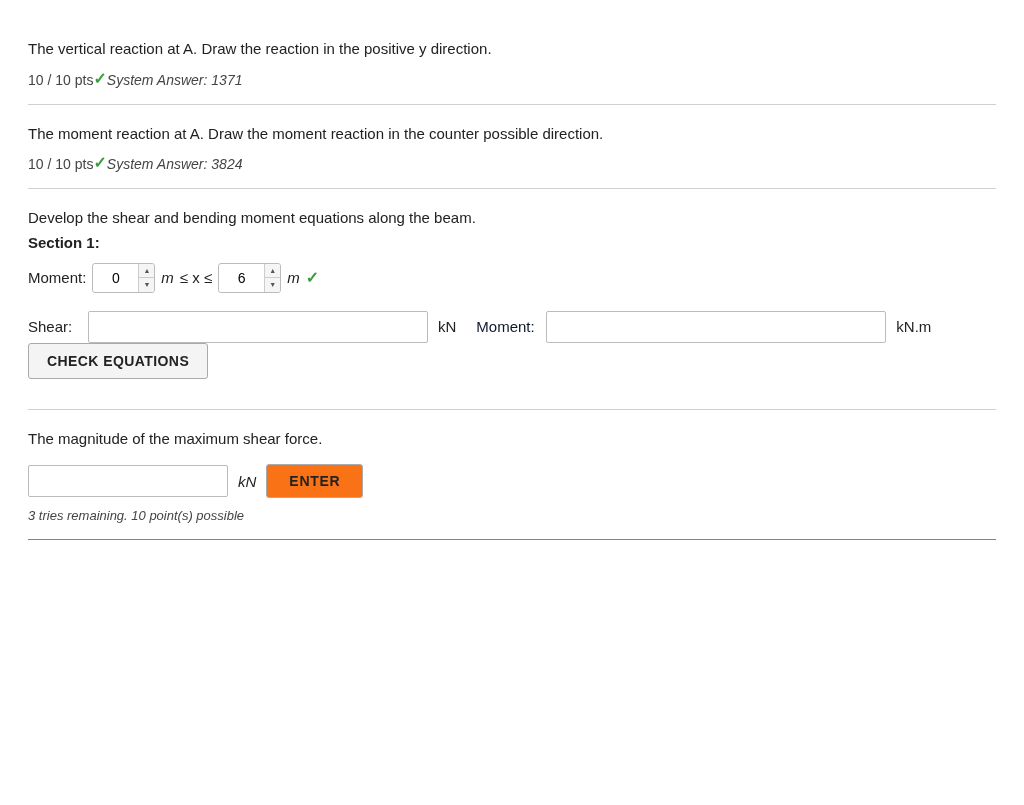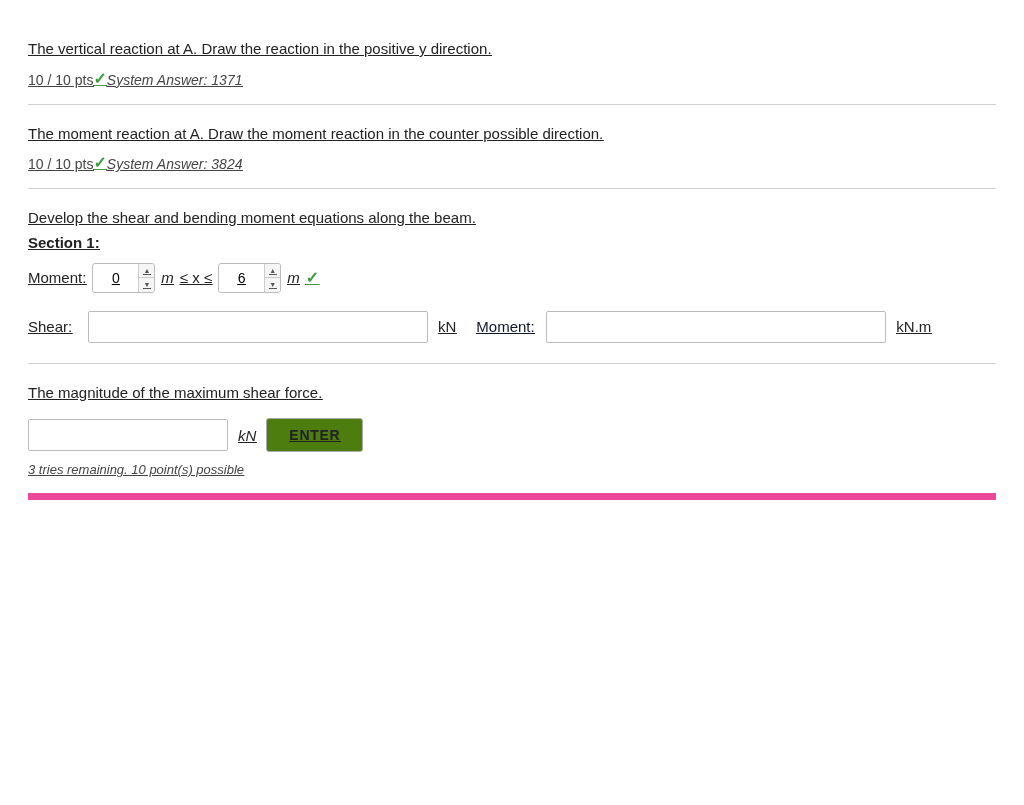--- a/index.html
+++ b/index.html
@@ -1,19 +1,18 @@
 <!DOCTYPE html>
 <html><head>
   <meta charset="utf-8">
   <style>
     * {
       box-sizing: border-box;
       margin: 0;
       padding: 0;
-      text-decoration: underline;
     }
 
     body {
       font-family: -apple-system, BlinkMacSystemFont, 'Segoe UI', Arial, sans-serif;
       font-size: 15px;
       color: #222;
       background: #fff;
       width: 1024px;
       min-height: 805px;
     }
@@ -154,21 +153,21 @@
 
     .tries-text {
       font-size: 13px;
       font-style: italic;
       color: #444;
       margin-top: 4px;
     }
 
     .magnitude-section {
       padding: 18px 0 16px 0;
-      border-bottom: 7px solid #ec4899;
+      border-bottom: 1px solid #ec4899;
     }
 
     .mag-input-row {
       display: flex;
       align-items: center;
       gap: 10px;
       margin: 14px 0 10px 0;
     }
 
     .mag-input {
@@ -181,21 +180,21 @@
       background: #fff;
     }
 
     .kn-label {
       font-style: italic;
       font-size: 15px;
       color: #222;
     }
 
     .enter-btn {
-      background: #4d7c0f;
+      background: #f97316;
       border: 1.5px solid #aaa;
       border-radius: 3px;
       padding: 8px 22px;
       font-size: 14px;
       font-weight: bold;
       letter-spacing: 0.05em;
       cursor: pointer;
       color: #222;
     }
 
@@ -301,20 +300,21 @@
     <div class="shear-moment-row">
       <span class="field-label">Shear:</span>
       <input type="text" class="equation-input" value="" style="">
       <span class="unit-label">kN</span>
 
       <span class="moment-label">Moment:</span>
       <input type="text" class="equation-input" value="" style="width: 340px;">
       <span class="unit-label">kN.m</span>
     </div>
 
+    <button class="check-equations-btn">CHECK EQUATIONS</button>
   </div>
 
   <div class="magnitude-section">
     <p class="question-text">The magnitude of the maximum shear force.</p>
     <div class="mag-input-row">
       <input type="text" class="mag-input" value="" style="">
       <span class="kn-label">kN</span>
       <button class="enter-btn">ENTER</button>
     </div>
     <p class="tries-text">3 tries remaining. 10 point(s) possible</p>

